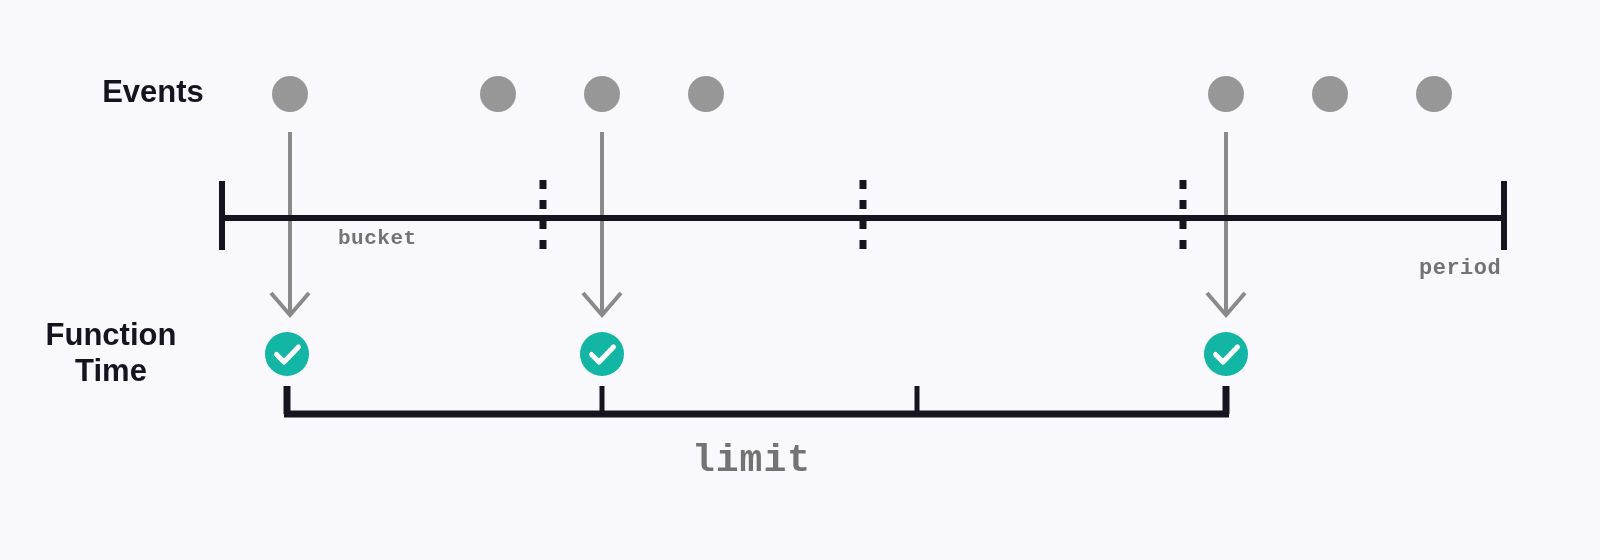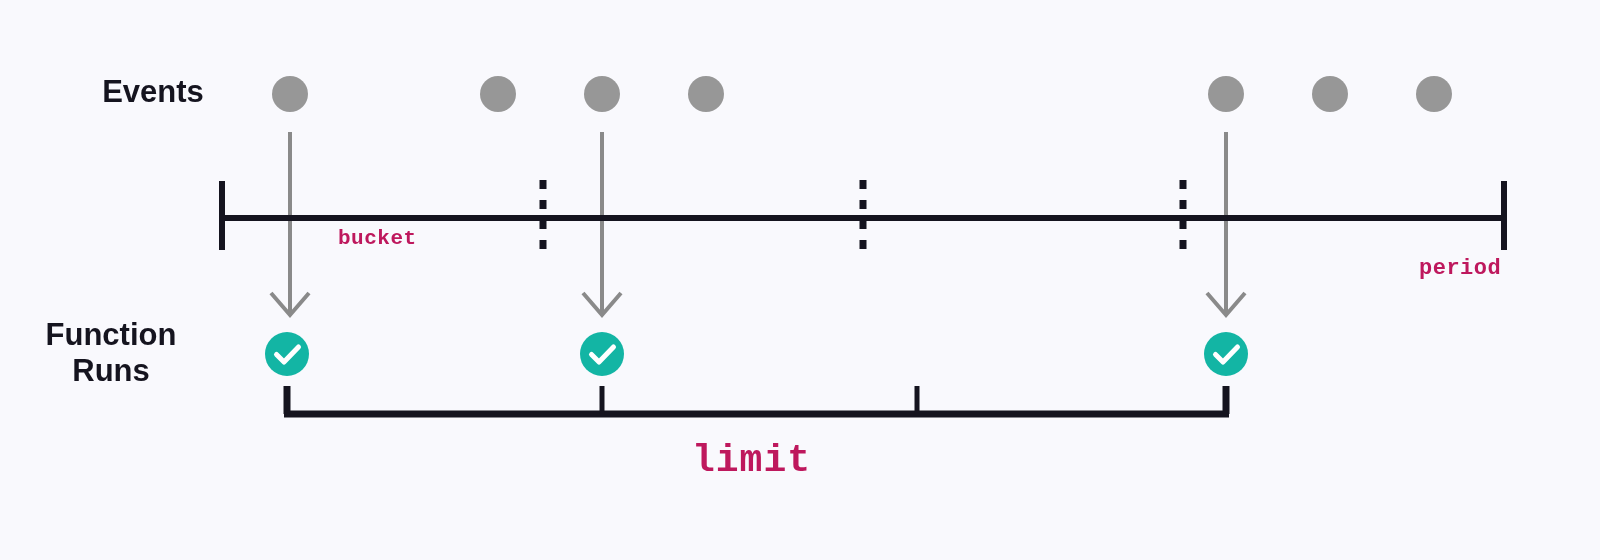--- a/index.html
+++ b/index.html
@@ -55,21 +55,21 @@
     left: 0px;
     top: 317px;
     width: 222px;
     font-size: 31px;
     text-align: center;
   }
   .mono-label {
     position: absolute;
     font-family: "Liberation Mono", monospace;
     font-weight: bold;
-    color: #be185d;
+    color: #737373;
     white-space: nowrap;
   }
   #label-bucket {
     left: 338px;
     top: 227px;
     font-size: 21px;
     letter-spacing: 0.5px;
   }
   #label-period {
     left: 1419px;
@@ -150,21 +150,21 @@
       <line x1="602" y1="386" x2="602" y2="414" stroke-width="5"></line>
       <line x1="917" y1="386" x2="917" y2="414" stroke-width="5"></line>
     </g>
 
   </svg>
 
   <div class="row-label" id="label-events">Events</div>
 
 
   <div class="row-label" id="label-function-runs">Function
-Runs</div>
+Time</div>
 
   <div class="mono-label" id="label-bucket">bucket</div>
 
   <div class="mono-label" id="label-period">period</div>
 
   <div class="mono-label" id="label-limit">limit</div>
 
 </div>
 
 </body></html>

